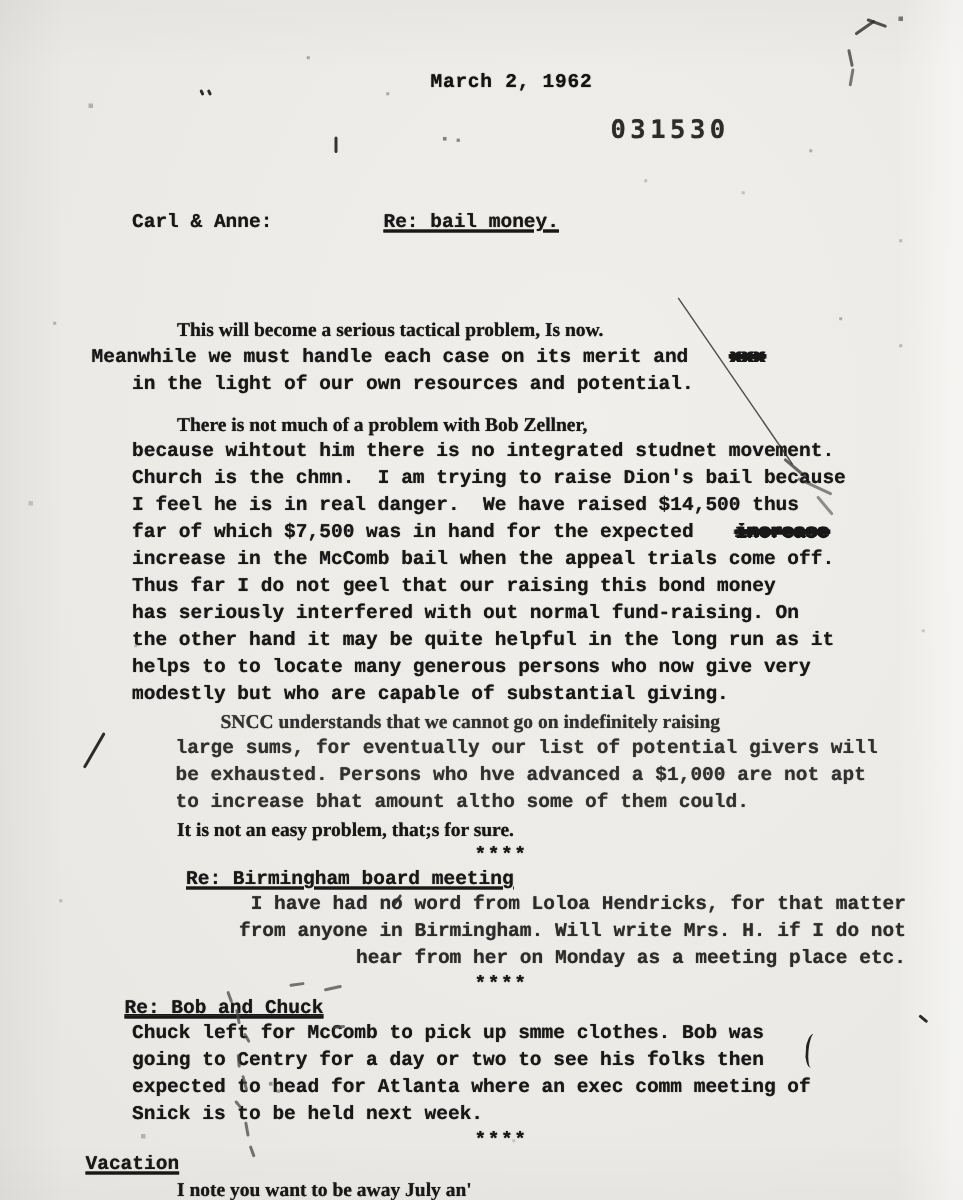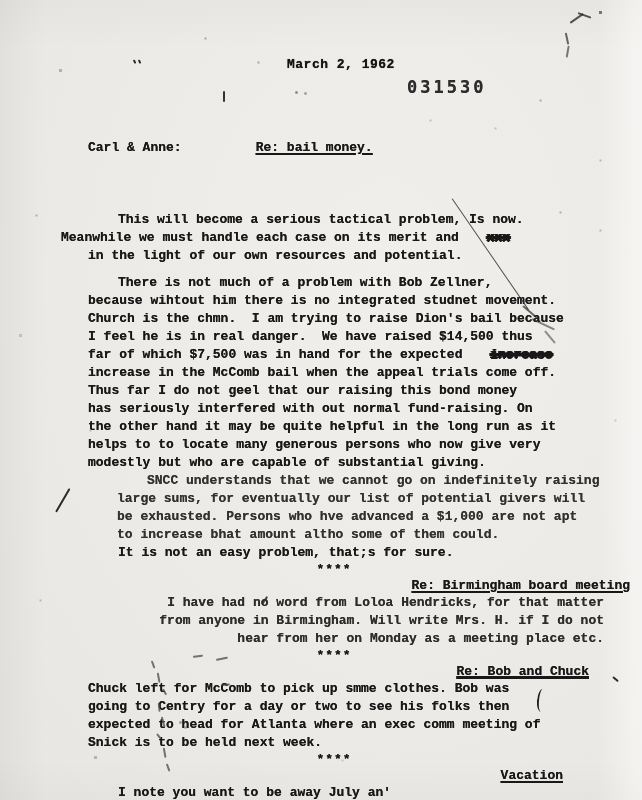--- a/index.html
+++ b/index.html
@@ -15,42 +15,42 @@
   }
   
   .doc-flow{
     position:absolute; left:88px; top:103px; right:38px;
     font:700 13px/18px "Liberation Mono","DejaVu Sans Mono",monospace;
     color:#181818;
     text-shadow:0 0 0.6px rgba(15,15,15,0.85);
     white-space:pre;
   }
   .tline{height:18px;}
-  .indent{text-indent:30px;}
+  .indent{text-indent:30px;font-family:Liberation Serif, serif;}
   .hang{margin-left:-27px;}
   .hang14{margin-left:-14px;}
   .stars{height:15px;line-height:15px;text-align:center;transform:translateX(-12px);letter-spacing:1px;}
-  .heading{height:17px;line-height:17px;text-align:right;}
+  .heading{height:17px;line-height:17px;text-align:left;}
   .heading-1{transform:translateX(26px);}
   .heading-2{transform:translateX(-15px);text-decoration:underline;}
   .heading-3{transform:translateX(-41px);}
   .underline{text-decoration:underline;text-decoration-thickness:1.5px;text-underline-offset:2px;padding-left:10px;}
   .strike{
     text-decoration:line-through;
     text-decoration-thickness:2.5px;
     text-shadow:0.9px 0 currentColor,-0.9px 0 currentColor,0 0.5px currentColor;
     padding-left:20px;
   }
   .inline-heading{margin-left:64px;}
   .doc-flow > :nth-child(4){margin-bottom:9px;}               
   .doc-flow > :nth-child(n+16):nth-child(-n+19){opacity:.88;margin-left:29px;} 
   .doc-flow > :nth-child(n+23):nth-child(-n+25){opacity:.9;text-align:right;}  
   
   .date{
-    position:absolute; left:287px; top:57px;
+    position:absolute; left:287px; top:47px;
     font:700 13px/16px "Liberation Mono","DejaVu Sans Mono",monospace;
     color:#141414; text-shadow:0 0 0.7px rgba(10,10,10,0.9); letter-spacing:.5px;
   }
   .stamp{
     position:absolute; left:407px; top:77px;
     font:700 17px/20px "DejaVu Sans Mono",monospace;
     color:#2c2c2c; letter-spacing:3px; text-shadow:0 0 0.5px rgba(40,40,40,.7);
   }
   
   .mk{position:absolute;background:#2b2b2b;height:1.5px;transform-origin:0 50%;border-radius:1px;}

